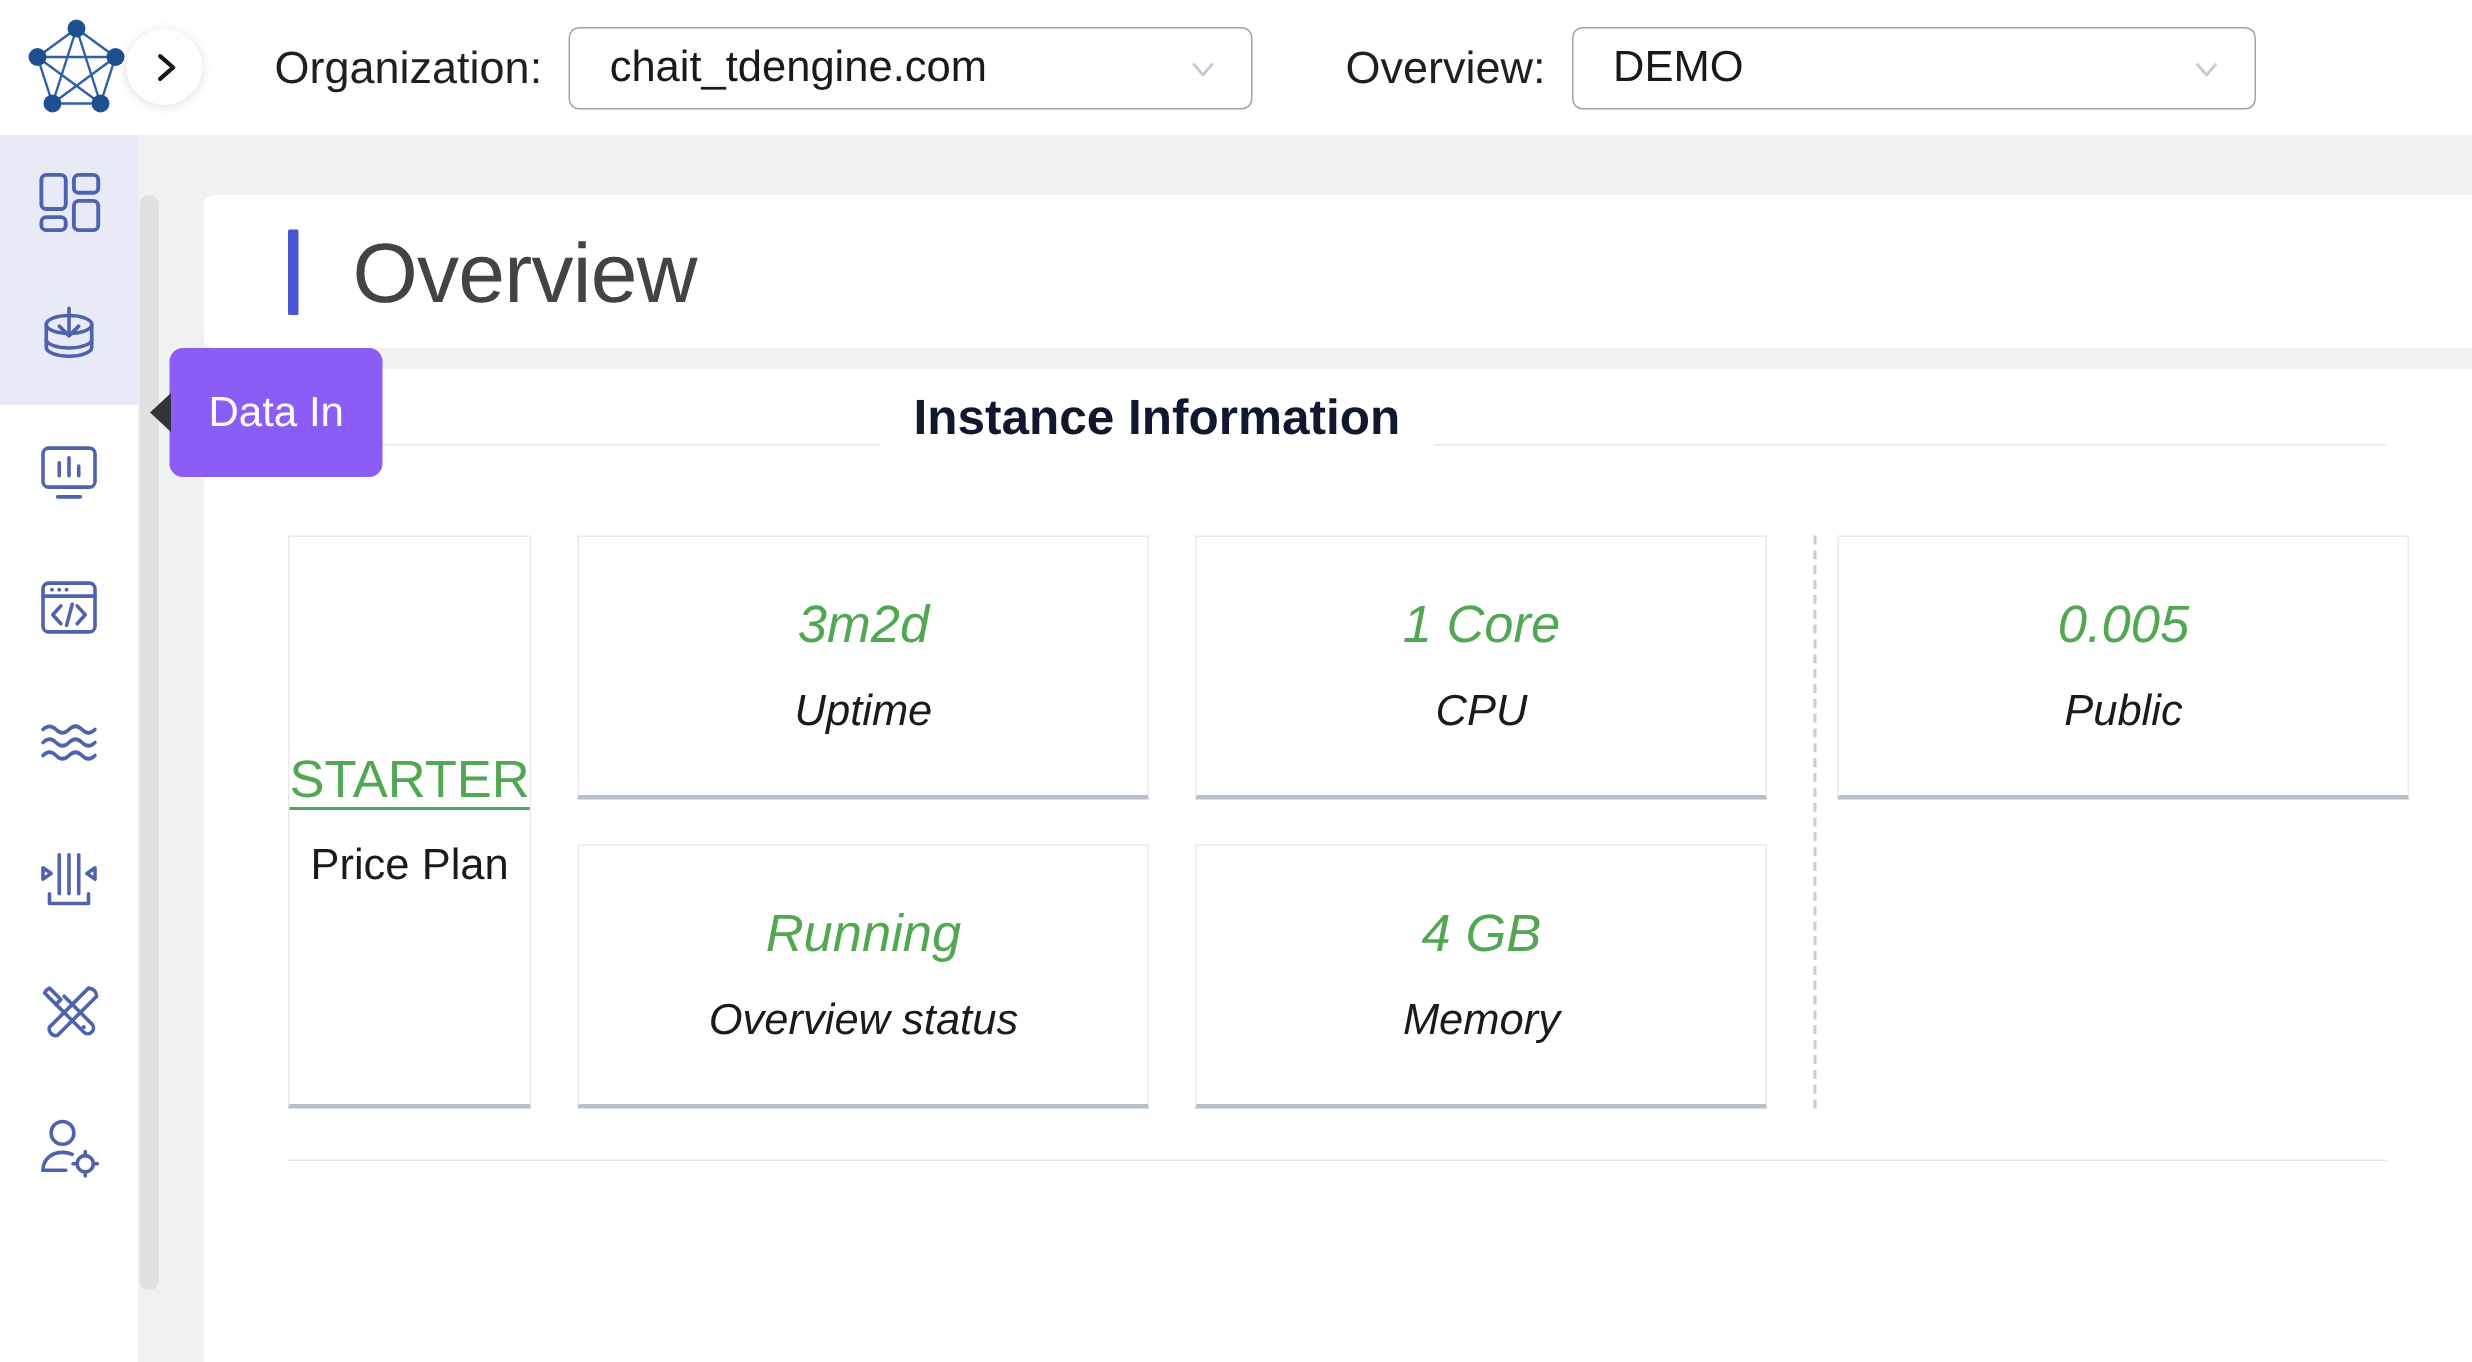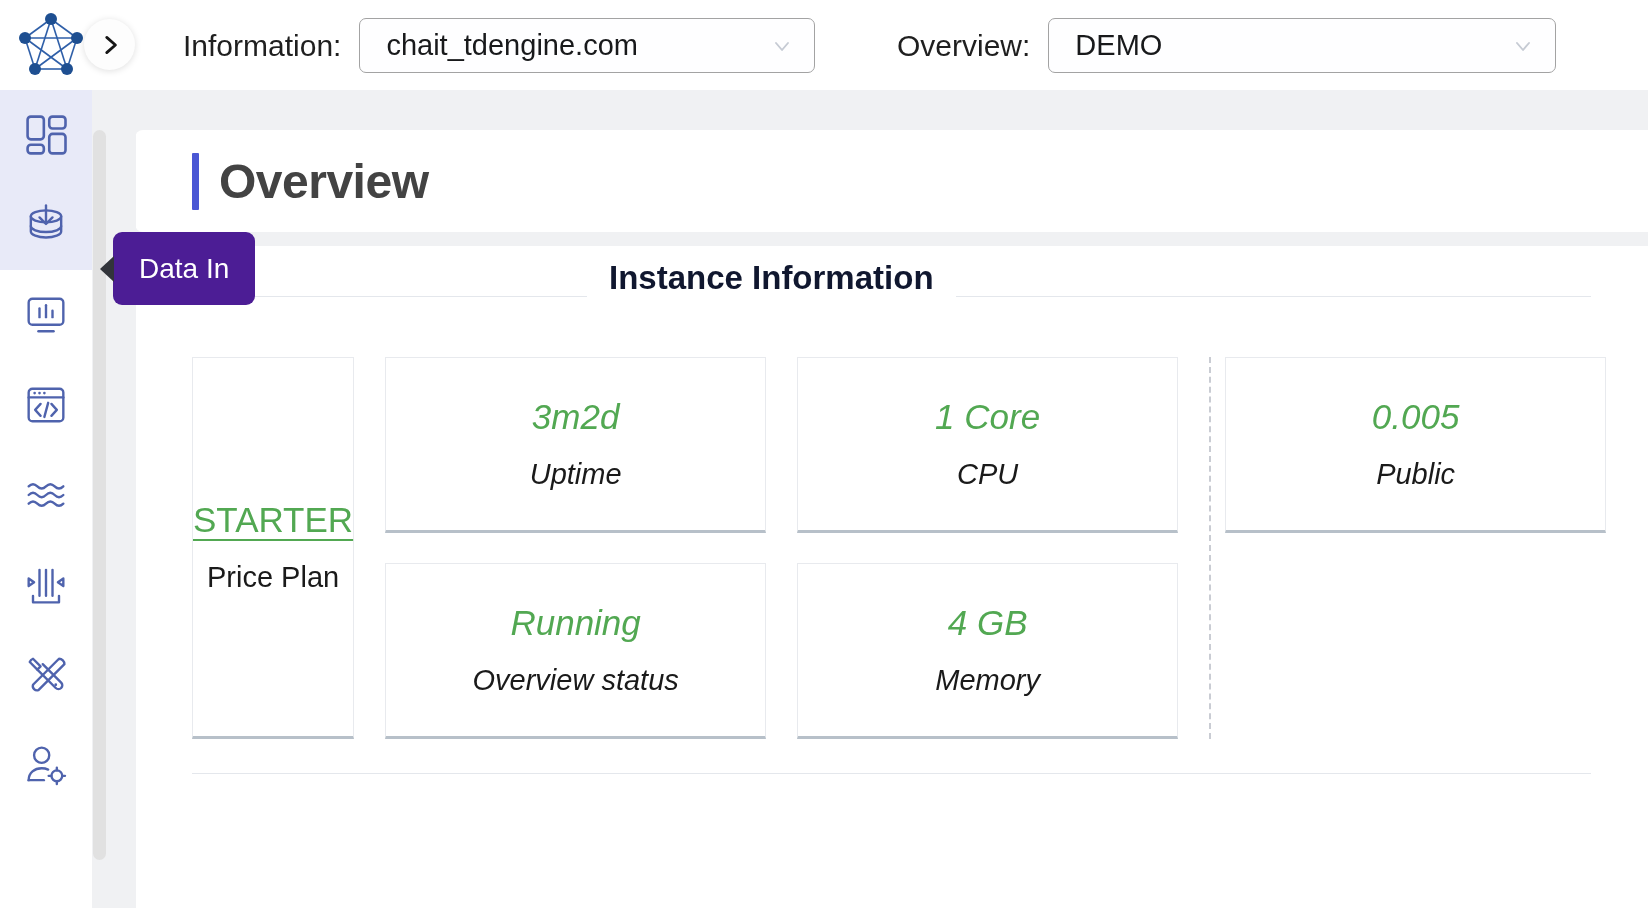--- a/index.html
+++ b/index.html
@@ -50,21 +50,21 @@
     letter-spacing: 0px; white-space: nowrap;
   }
   .select-box {
     height: 55px; border: 1px solid #a3a3a3; border-radius: 7px;
     background: #fefeff;
     display: flex; align-items: center; justify-content: space-between;
     padding: 0 20px 0 26px;
     cursor: pointer;
   }
   .select-org { width: 456px; }
-  .select-inst { width: 508px; }
+  .select-inst { width: 456px; }
   .select-value {
     font-size: 29px; color: #18191b;
     white-space: nowrap; overflow: hidden;
   }
   .chev { color: #c6cbd4; margin-left: 12px; flex: 0 0 auto; }
   .chev svg { display:block; }
 
   
   .sidebar {
     position: absolute; left: 0; top: 90px;
@@ -112,22 +112,22 @@
     width: 1513px; height: 102px;
     background: #ffffff;
     border-radius: 8px 0 0 8px;
     display: flex; align-items: center;
   }
   .title-accent {
     width: 7px; height: 57px; background: #4a57d4;
     margin-left: 57px; border-radius: 1px;
   }
   .page-title {
-    font-size: 48px; font-weight: bold; color: #434343;
-    margin-left: 20px; letter-spacing: -0.5px;
+    font-size: 56px; font-weight: normal; color: #434343;
+    margin-left: 36px; letter-spacing: -0.5px;
   }
 
   .main-card {
     position: absolute; left: 0; top: 156px;
     width: 1513px; height: 752px;
     background: #ffffff;
     border-radius: 8px 0 0 8px;
   }
 
   
@@ -190,21 +190,21 @@
   }
 
   .bottom-rule {
     position: absolute; left: 57px; top: 683px;
     width: 1399px; height: 1px; background: #e4e7ec;
   }
 
   
   .tooltip {
     position: absolute; left: 113px; top: 232px;
-    height: 73px; background: #4c1d95; border-radius: 9px;
+    height: 86px; background: #8b5cf6; border-radius: 9px;
     display: flex; align-items: center; padding: 0 26px;
     z-index: 50;
   }
   .tooltip-text {
     color: #ffffff; font-size: 28px; white-space: nowrap;
   }
   .tooltip-arrow {
     position: absolute; left: -13px; top: 50%;
     margin-top: -13px;
     width: 0; height: 0;
@@ -244,21 +244,21 @@
 
   <div class="collapse-btn">
     <span>
       <svg width="26" height="26" viewBox="0 0 24 24" fill="none" stroke="#161616" stroke-width="2.6" stroke-linecap="round" stroke-linejoin="round">
         <polyline points="9 5 17 12 9 19"></polyline>
       </svg>
     </span>
   </div>
 
   <div class="org-group">
-    <span class="field-label">Information:</span>
+    <span class="field-label">Organization:</span>
     <div class="select-box select-org">
       <span class="select-value">chait_tdengine.com</span>
       <span class="chev">
         <svg width="24" height="24" viewBox="0 0 24 24" fill="none" stroke="currentColor" stroke-width="1.9" stroke-linecap="round" stroke-linejoin="round">
           <polyline points="6 9 12 16 18 9"></polyline>
         </svg>
       </span>
     </div>
   </div>
 

